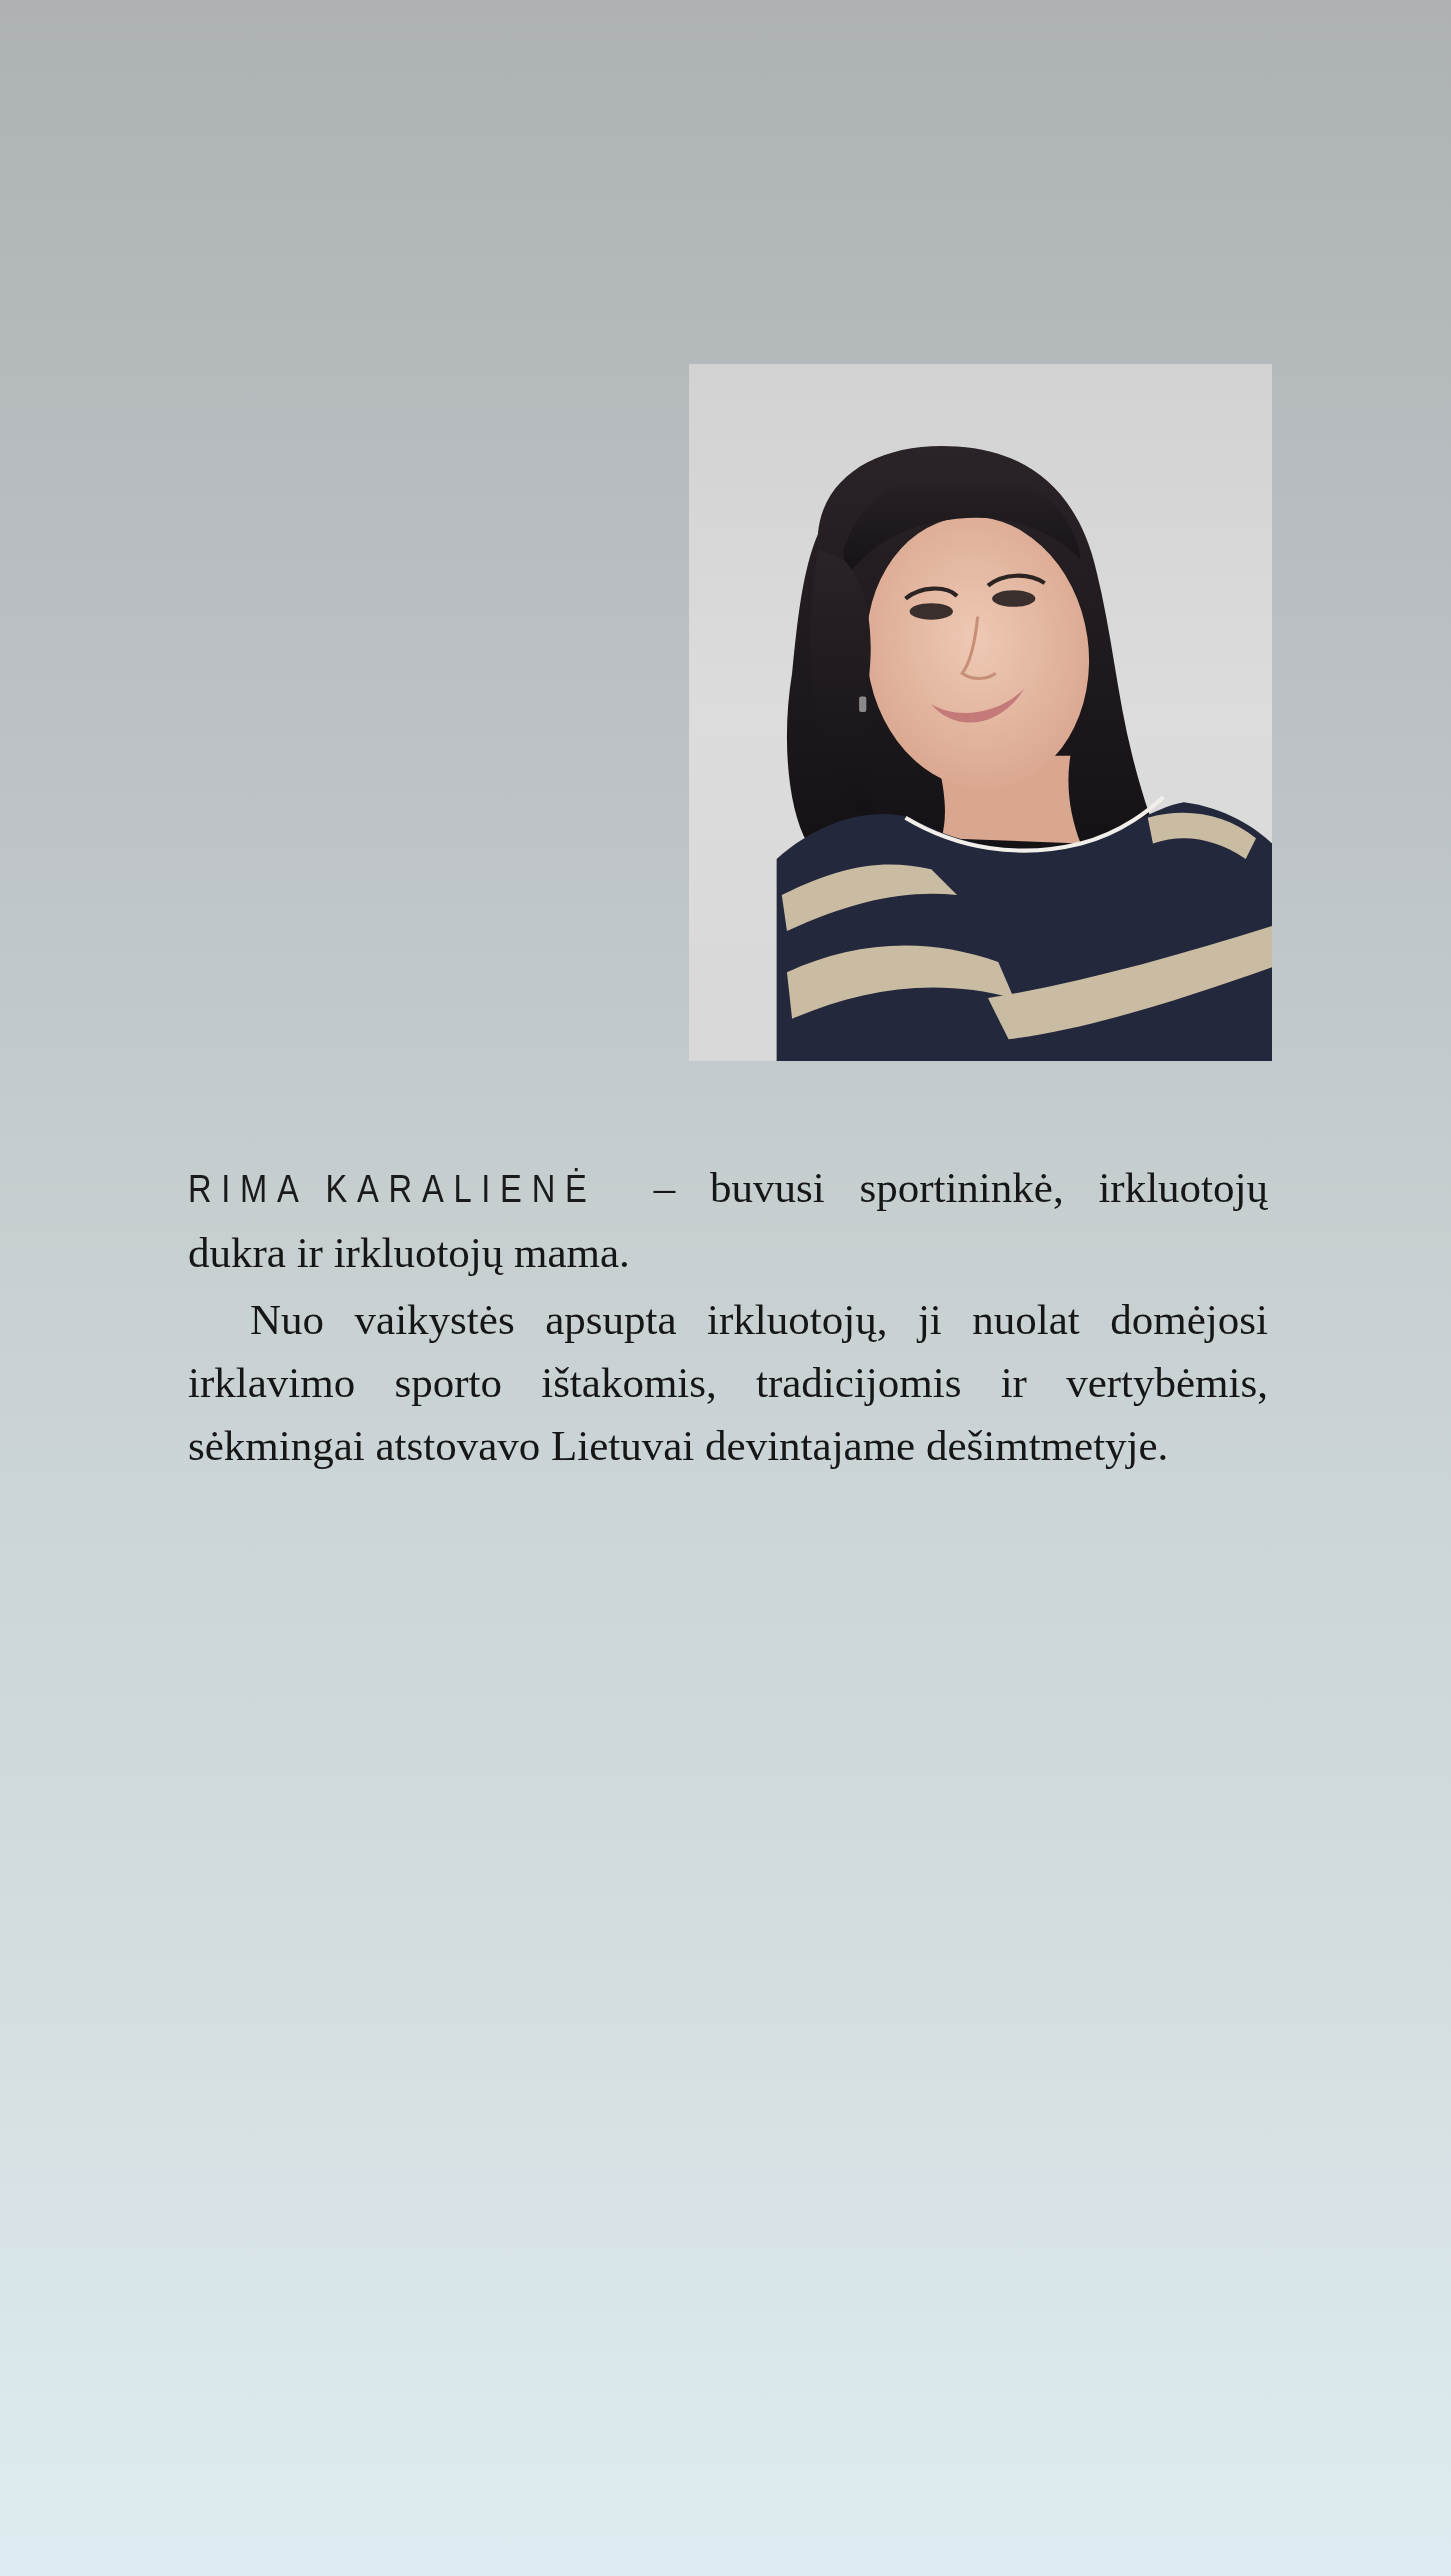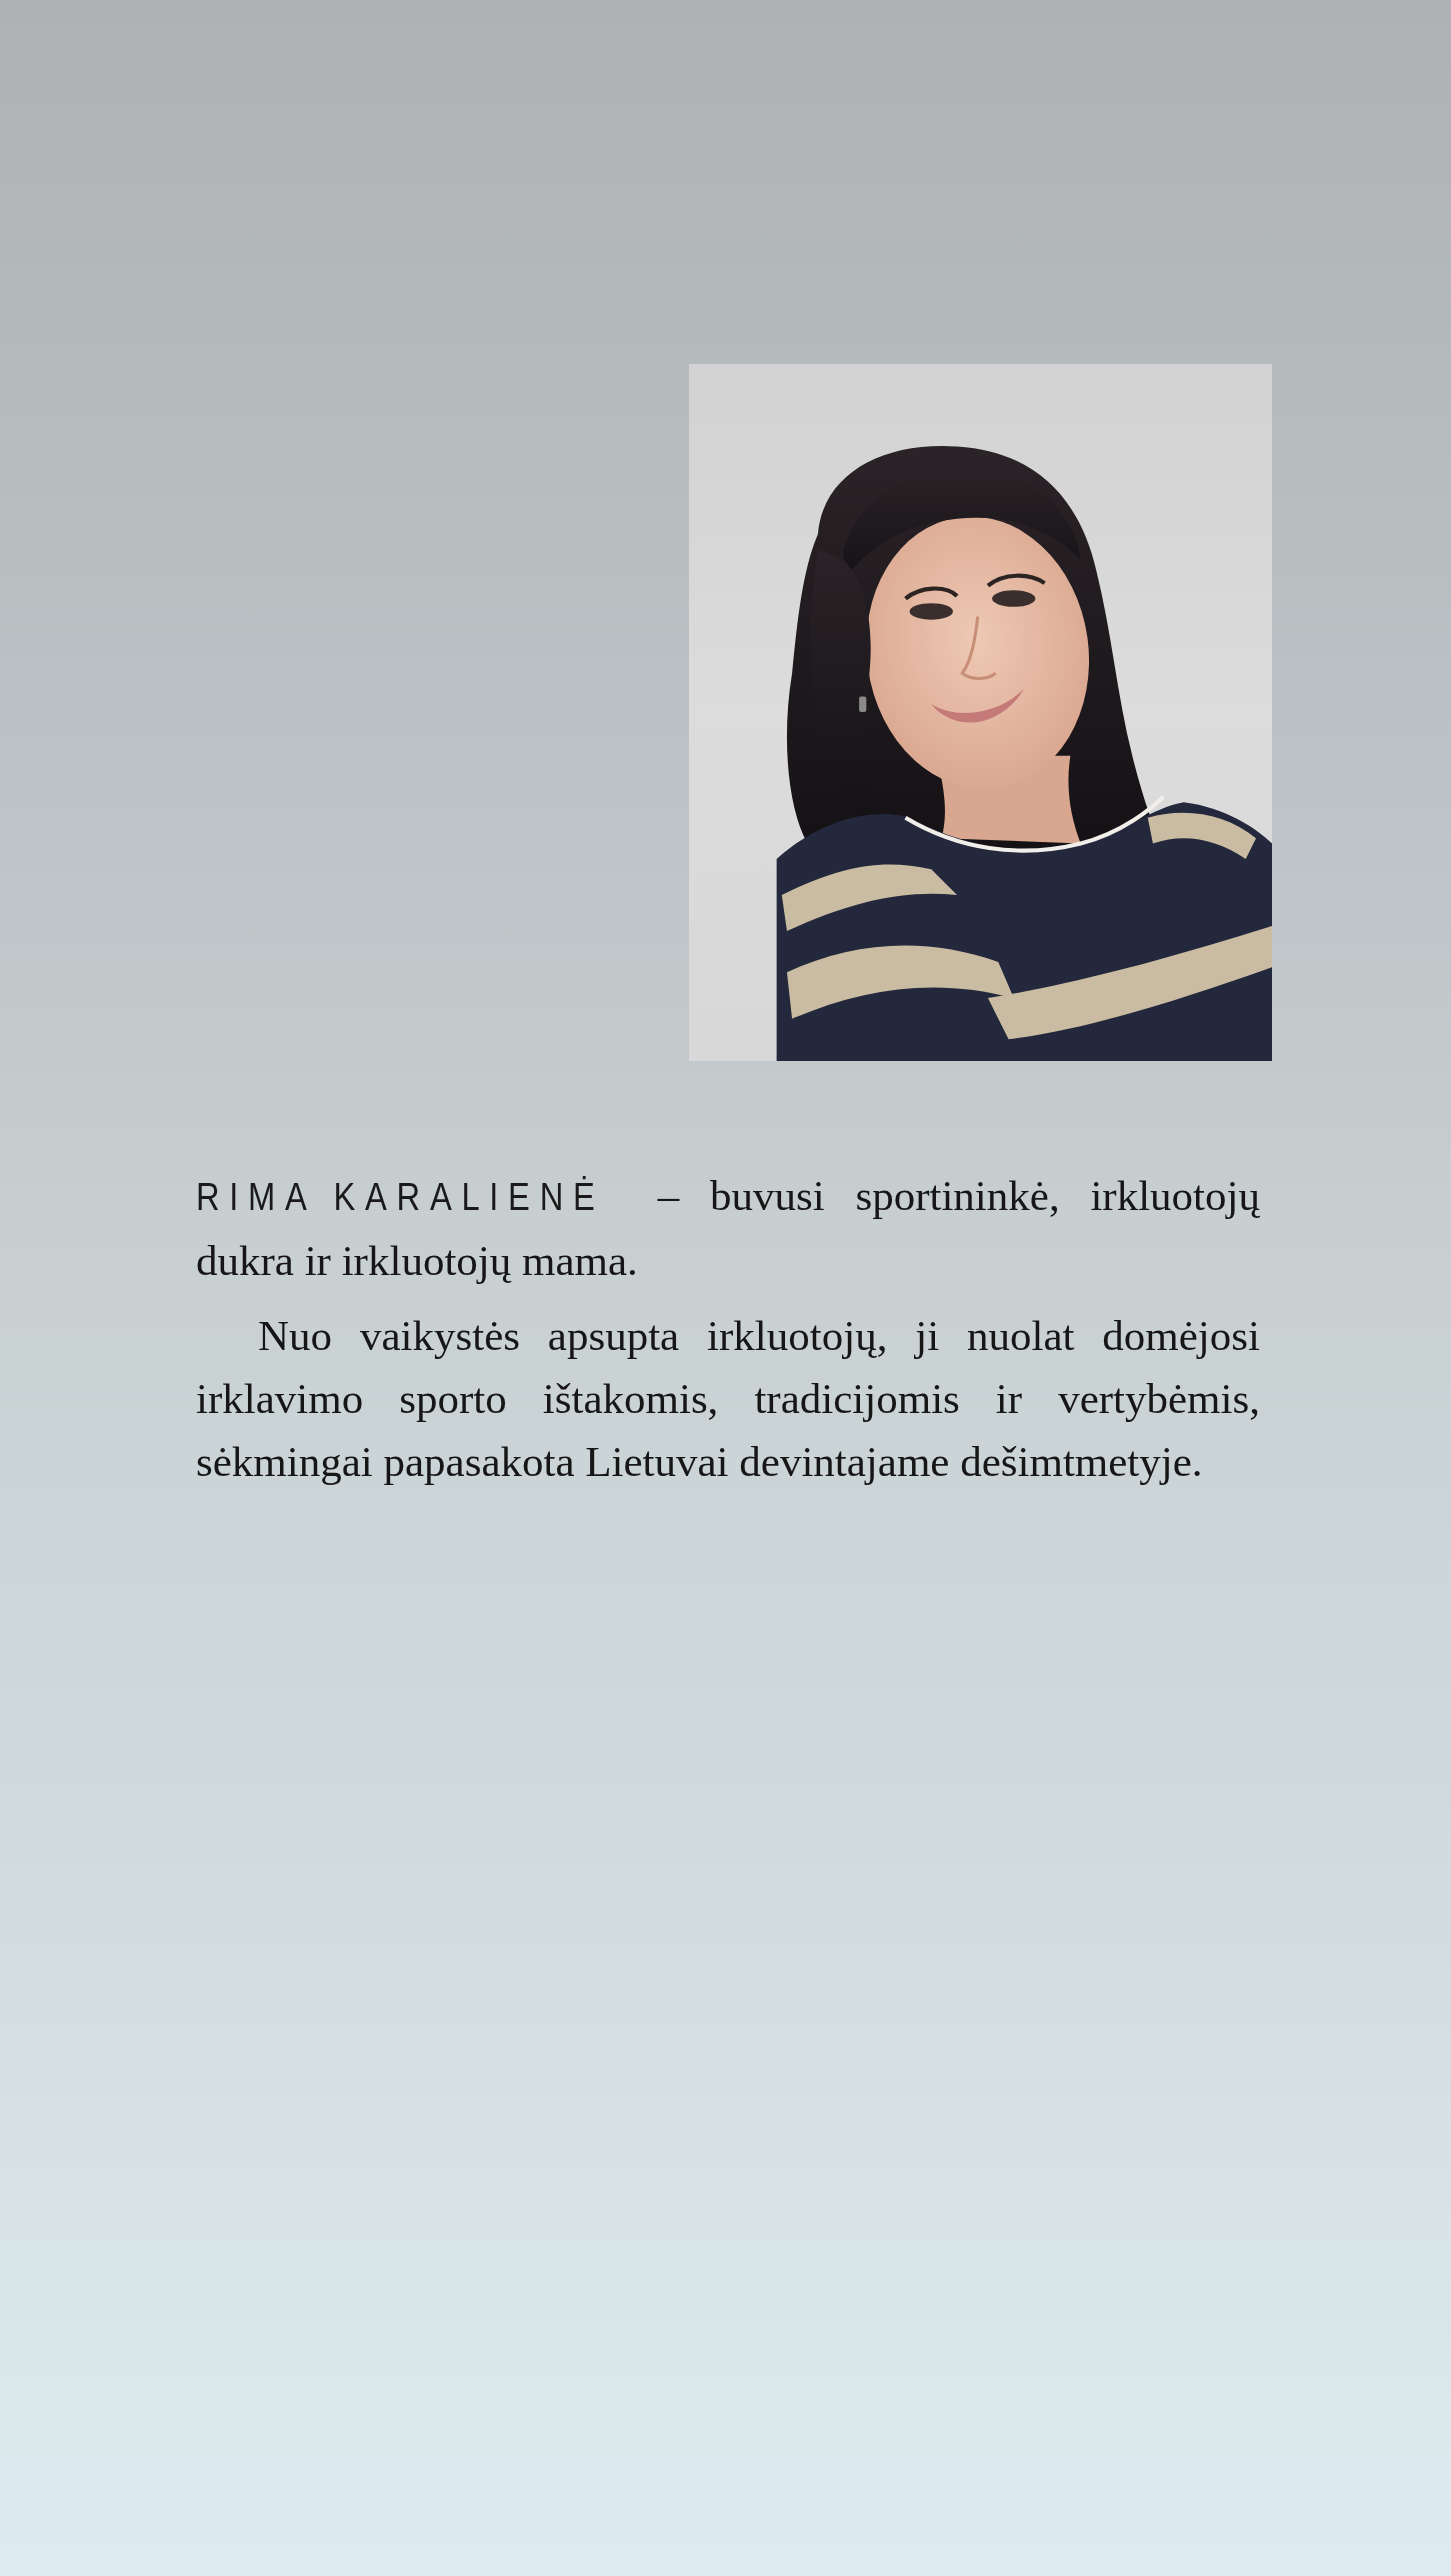--- a/index.html
+++ b/index.html
@@ -44,21 +44,21 @@
       top: 1152px;
       width: 1088px;
       font-family: "Liberation Serif", "DejaVu Serif", serif;
       font-size: 43px;
       line-height: 63px;
       color: #161616;
       text-align: justify;
       hyphens: manual;
     }
     .bio p {
-      margin: 12px;
+      margin: 4px;
       text-indent: 62px;
       text-align: justify;
       text-align-last: left;
     }
     .bio p.first {
       text-indent: 0;
     }
     .author-name {
       font-family: "Liberation Sans", "DejaVu Sans", sans-serif;
       font-weight: 300;
@@ -122,17 +122,17 @@
       <path d="M190 1180 C 320 1120, 460 1110, 600 1160 L 630 1230 C 480 1190, 340 1210, 200 1270 Z" fill="#c9bca2"></path>
       <path d="M580 1230 C 760 1200, 940 1150, 1131 1090 L 1131 1170 C 960 1230, 780 1290, 620 1310 Z" fill="#c9bca2"></path>
       <path d="M890 880 C 960 860, 1040 870, 1100 920 L 1080 960 C 1020 920, 960 910, 900 930 Z" fill="#c9bca2"></path>
 
       <path d="M420 880 C 520 940, 640 960, 760 930 C 840 910, 900 860, 920 840" stroke="#f2efea" stroke-width="8" fill="none"></path>
     </svg>
   </div>
 
   <div class="bio">
     <p class="first"><span class="author-name">RIMA KARALIENĖ</span><span> – buvusi sportininkė, irkluotojų dukra ir irkluotojų mama.</span></p>
-    <p>Nuo vaikystės apsupta irkluotojų, ji nuolat domėjosi irklavimo sporto ištakomis, tradicijomis ir vertybėmis, sėkmingai papasakota Lietuvai devintajame dešimtmetyje.</p>
+    <p>Nuo vaikystės apsupta irkluotojų, ji nuolat domėjosi irklavimo sporto ištakomis, tradicijomis ir vertybėmis, sėkmingai atstovavo Lietuvai devintajame dešimtmetyje.</p>
   </div>
 
 </div>
 
 
 </body></html>

